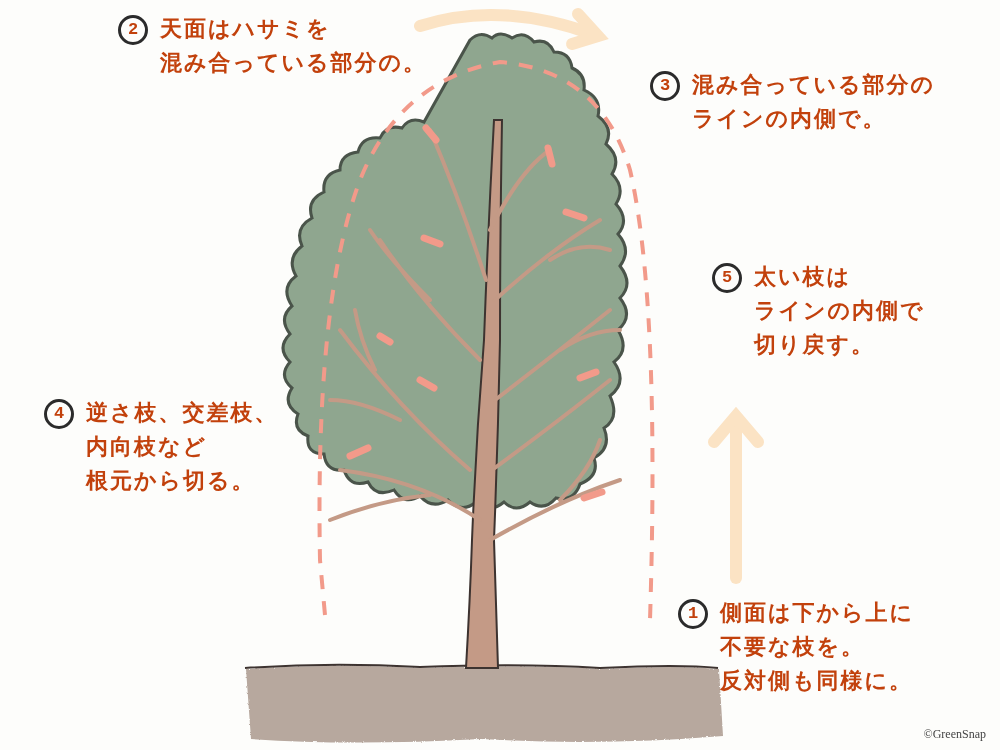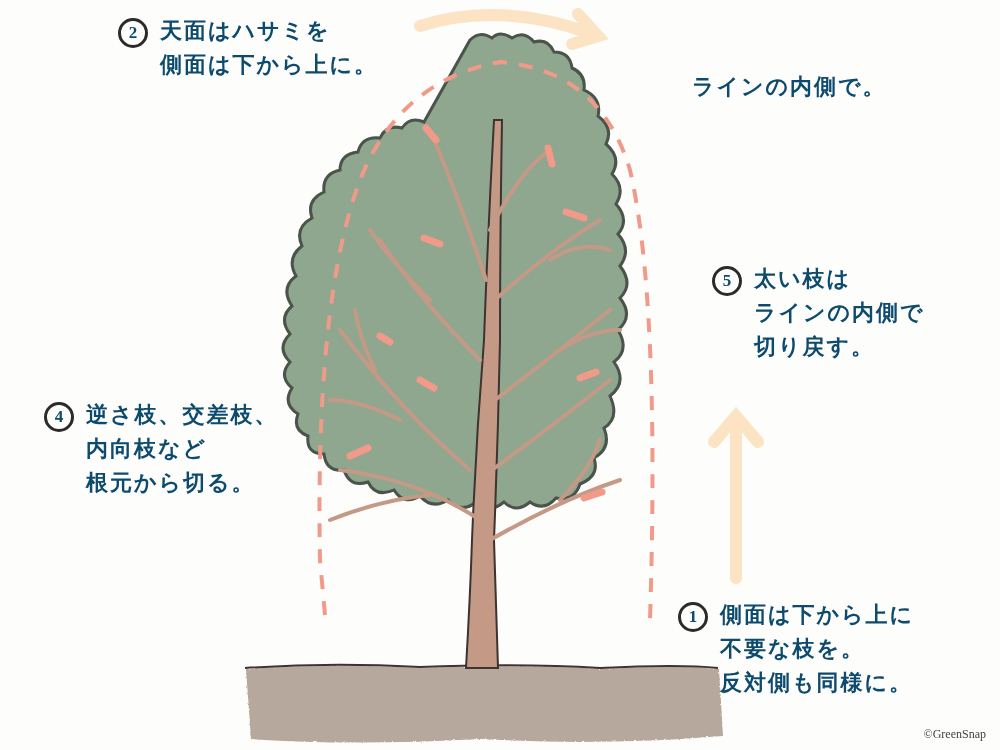--- a/index.html
+++ b/index.html
@@ -3,23 +3,23 @@
 <meta charset="utf-8">
 <style>
   html, body { margin: 0; padding: 0; }
   body {
     width: 1000px; height: 750px; position: relative; overflow: hidden;
     background: #fdfdfb;
     font-family: "DejaVu Sans", sans-serif;
   }
   .stage { position: absolute; left: 0; top: 0; width: 1000px; height: 750px; }
   .annotation {
-    position: absolute; color: #0c4a6e; font-weight: bold;
+    position: absolute; color: #c2410c; font-weight: bold;
     font-size: 22px; line-height: 34px; letter-spacing: 2px;
-    font-family: Liberation Serif, serif;
+    font-family: Liberation Mono, monospace;
   }
   .annotation .line { display: block; white-space: nowrap; }
   .annotation .num {
     display: inline-block; width: 24px; height: 24px; border: 3px solid #2b2b2b;
     border-radius: 50%; text-align: center; line-height: 24px; font-size: 17px;
     margin-right: 12px; vertical-align: middle; letter-spacing: 0;
   }
   .indent { padding-left: 42px; }
   .credit {
     position: absolute; right: 14px; bottom: 8px; font-size: 12px; color: #444;
@@ -76,24 +76,25 @@
       <path d="M578 14 L598 36 L572 44"></path>
     </g>
     <g stroke="#fbe3c4" stroke-width="12" stroke-linecap="round" fill="none">
       <path d="M736 578 L736 420"></path>
       <path d="M714 442 L736 416 L758 442"></path>
     </g>
   </svg>
 
   <div class="annotation" style="left:118px; top:14px;">
     <span class="line"><span class="num">2</span><span>天面はハサミを</span></span>
-    <span class="line indent">側面は下から上に。</span>
+    <span class="line indent">混み合っている部分の。</span>
   </div>
 
   <div class="annotation" style="left:650px; top:70px;">
+    <span class="line"><span class="num">3</span><span>混み合っている部分の</span></span>
     <span class="line indent">ラインの内側で。</span>
   </div>
 
   <div class="annotation" style="left:712px; top:262px;">
     <span class="line"><span class="num">5</span><span>太い枝は</span></span>
     <span class="line indent">ラインの内側で</span>
     <span class="line indent">切り戻す。</span>
   </div>
 
   <div class="annotation" style="left:44px; top:398px;">

